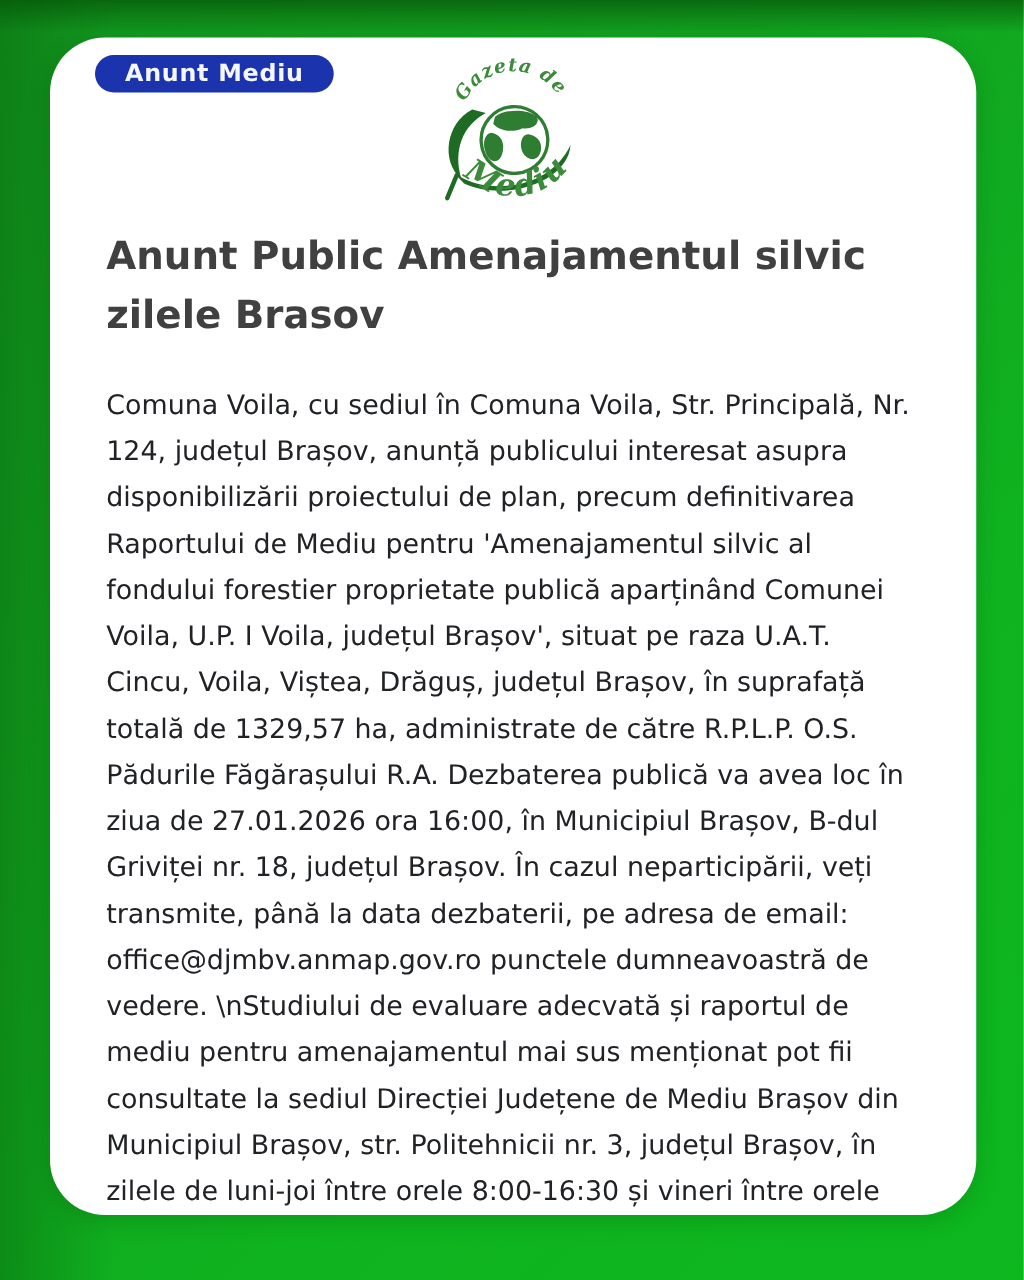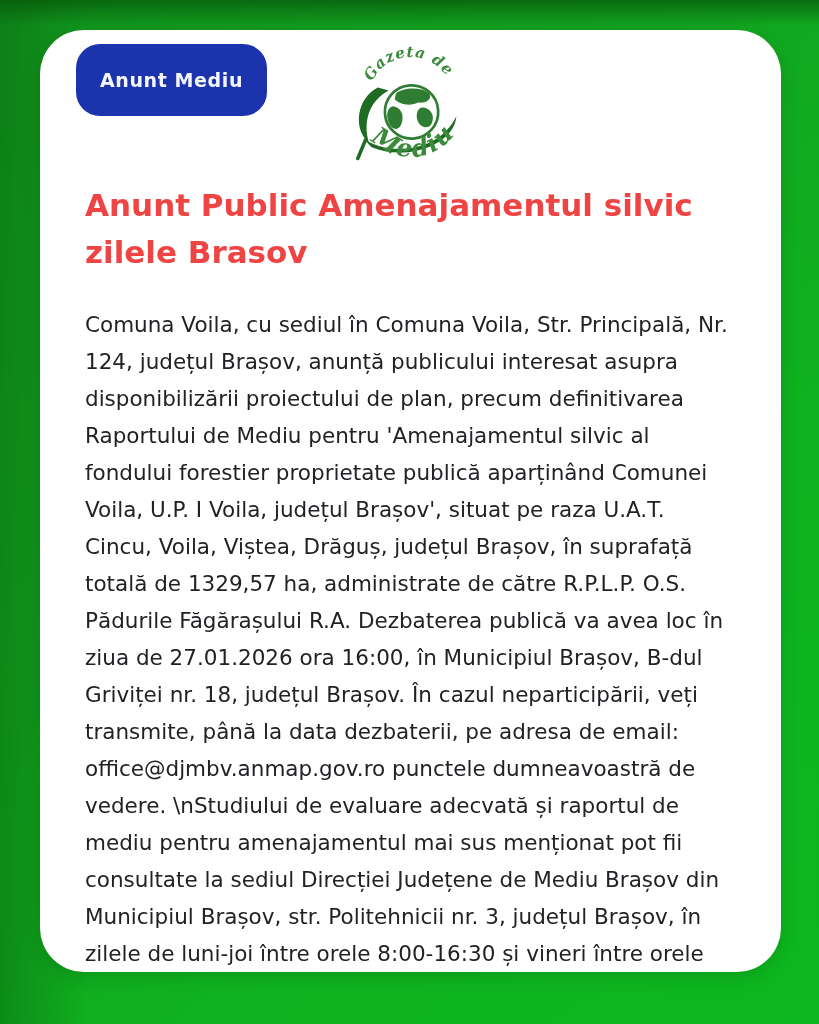--- a/index.html
+++ b/index.html
@@ -13,31 +13,31 @@
   }
   .card{
     position:absolute;left:40px;top:30px;width:741px;height:942px;
     background:#ffffff;border-radius:44px;overflow:hidden;
     box-shadow:0 4px 18px rgba(0,40,0,.18);
   }
   .card-header{position:relative;height:148px;}
   .badge{
     position:absolute;left:36px;top:14px;
     background:#1c33ae;color:#f5f7ff;border-radius:24px;
-    padding:25px 24px;font-size:19px;font-weight:600;letter-spacing:.6px;
+    padding:4px 24px;font-size:19px;font-weight:600;letter-spacing:.6px;
     border:none;cursor:pointer;font-family:"DejaVu Sans",sans-serif;
   }
   .logo{
     position:absolute;left:50%;top:4px;transform:translateX(-50%) rotate(-4deg);
     width:128px;height:140px;
   }
   .logo text{font-family:"DejaVu Serif",serif;font-style:italic;font-weight:700;}
   h1.title{
     margin:4px 45px 0 45px;max-width:655px;
-    font-size:31px;line-height:47px;font-weight:700;color:#ef4444;
+    font-size:31px;line-height:47px;font-weight:700;color:#404040;
     letter-spacing:0;
   }
   p.body-text{
     margin:30px 45px 0 45px;max-width:660px;
     font-size:21.5px;line-height:37px;color:#212226;
     word-wrap:break-word;
   }
 </style>
 </head>
 <body>

